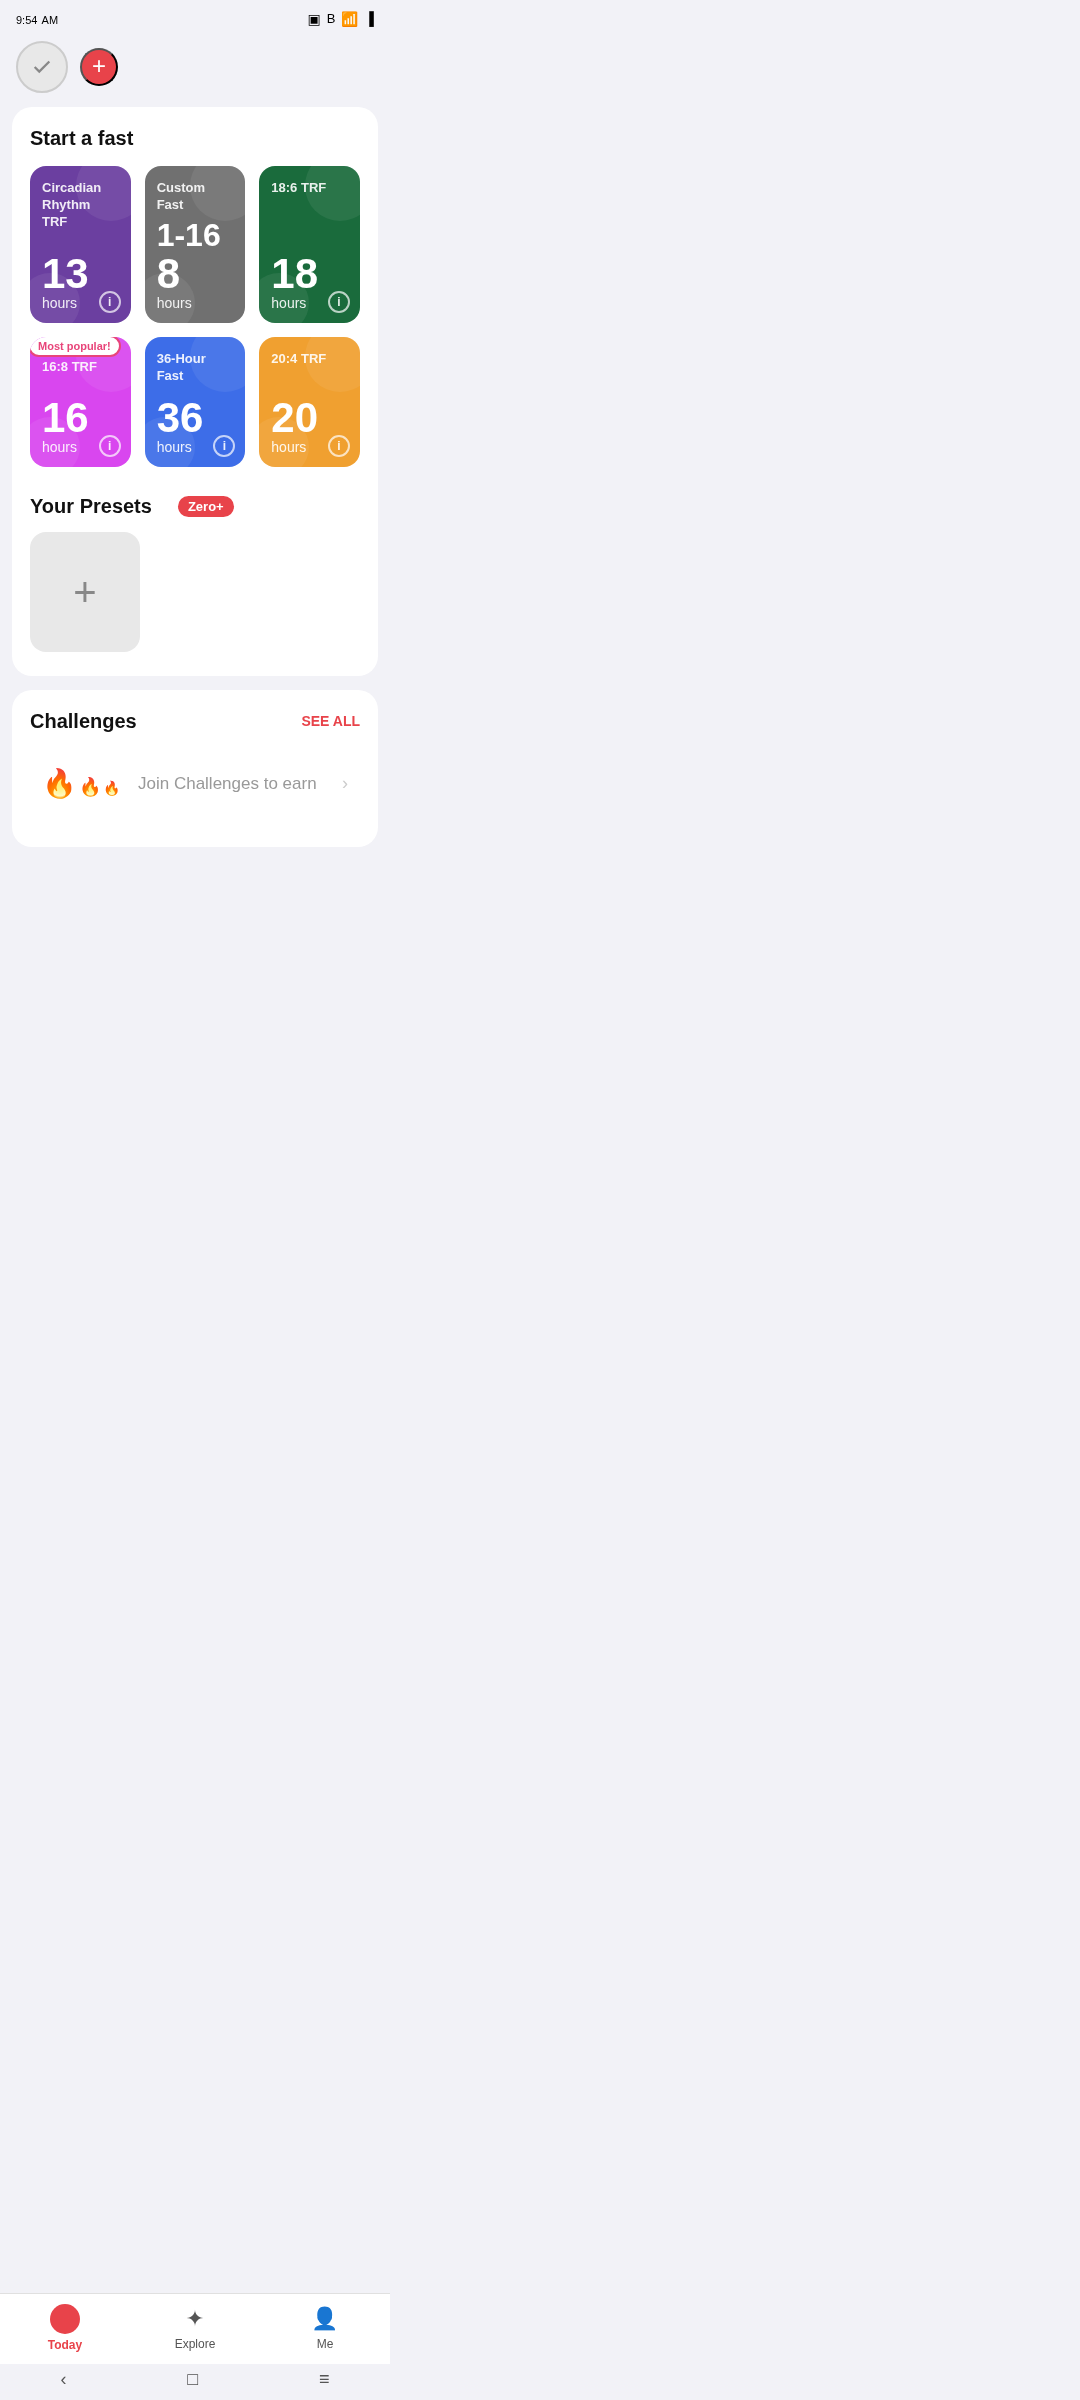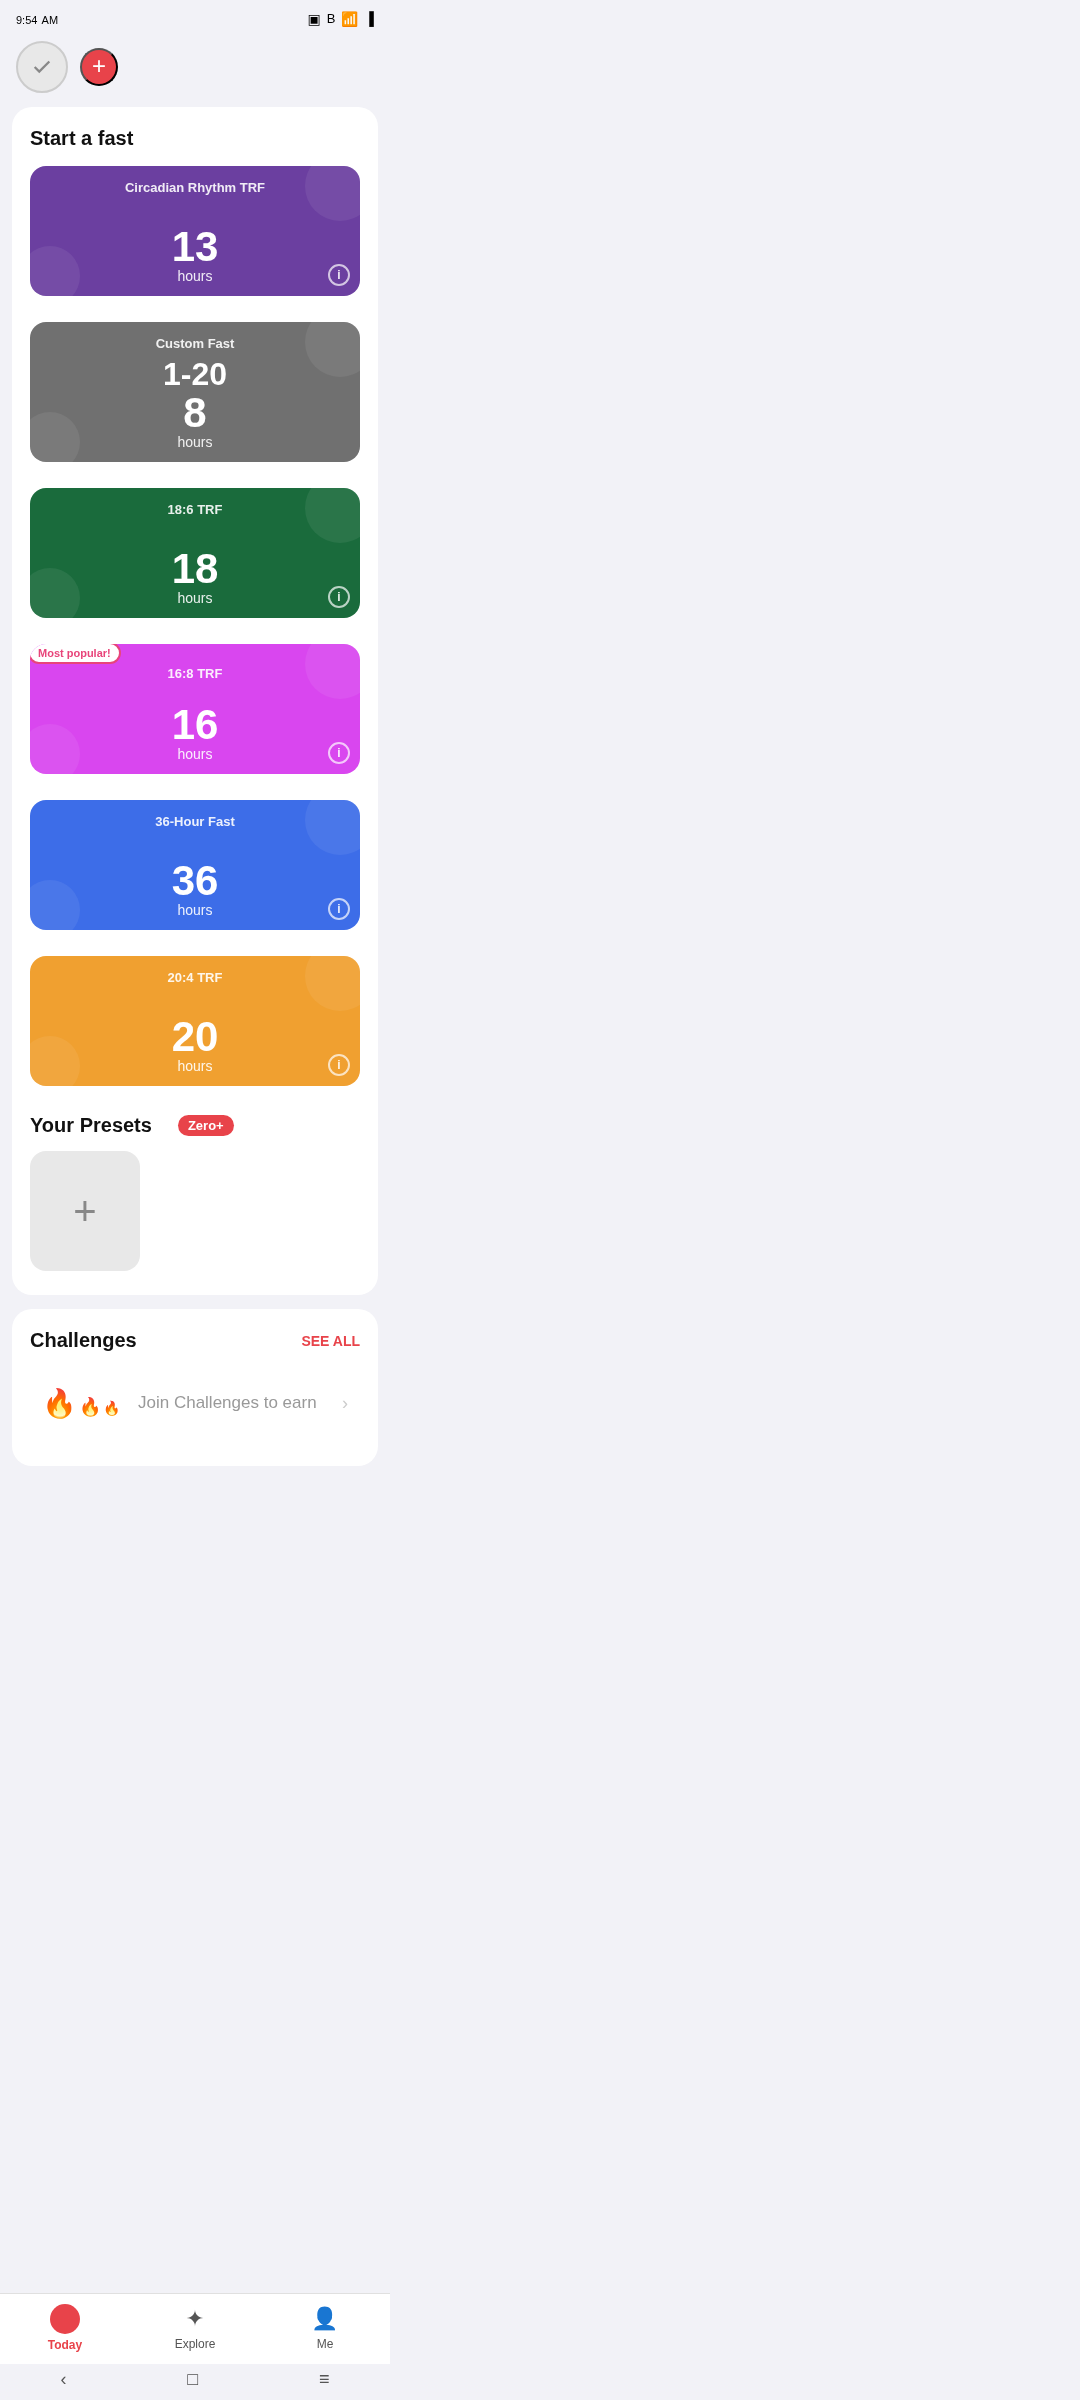--- a/index.html
+++ b/index.html
@@ -112,23 +112,22 @@
     
     .card-title {
       font-size: 20px;
       font-weight: 800;
       color: #111;
       margin-bottom: 16px;
     }
 
     .fasting-grid {
       display: grid;
-      grid-template-columns: 1fr;
-      gap: 26px;
-      text-align: center;
+      grid-template-columns: 1fr 1fr 1fr;
+      gap: 14px;
     }
 
     .fast-tile {
       border-radius: 16px;
       padding: 14px 12px 12px;
       cursor: pointer;
       position: relative;
       min-height: 130px;
       display: flex;
       flex-direction: column;
@@ -438,21 +437,21 @@
         <div>
           <div class="fast-tile-hours-num">13</div>
           <div class="fast-tile-hours-label">hours</div>
         </div>
         <div class="fast-tile-info">i</div>
       </div>
 
       <div class="fast-tile tile-gray">
         <div class="fast-tile-name">Custom Fast</div>
         <div>
-          <div class="fast-tile-hours-num" style="font-size:32px; line-height:1.1;">1-20</div>
+          <div class="fast-tile-hours-num" style="font-size:32px; line-height:1.1;">1-16</div>
           <div class="fast-tile-hours-num">8</div>
           <div class="fast-tile-hours-label">hours</div>
         </div>
       </div>
 
       <div class="fast-tile tile-green">
         <div class="fast-tile-name">18:6 TRF</div>
         <div>
           <div class="fast-tile-hours-num">18</div>
           <div class="fast-tile-hours-label">hours</div>

